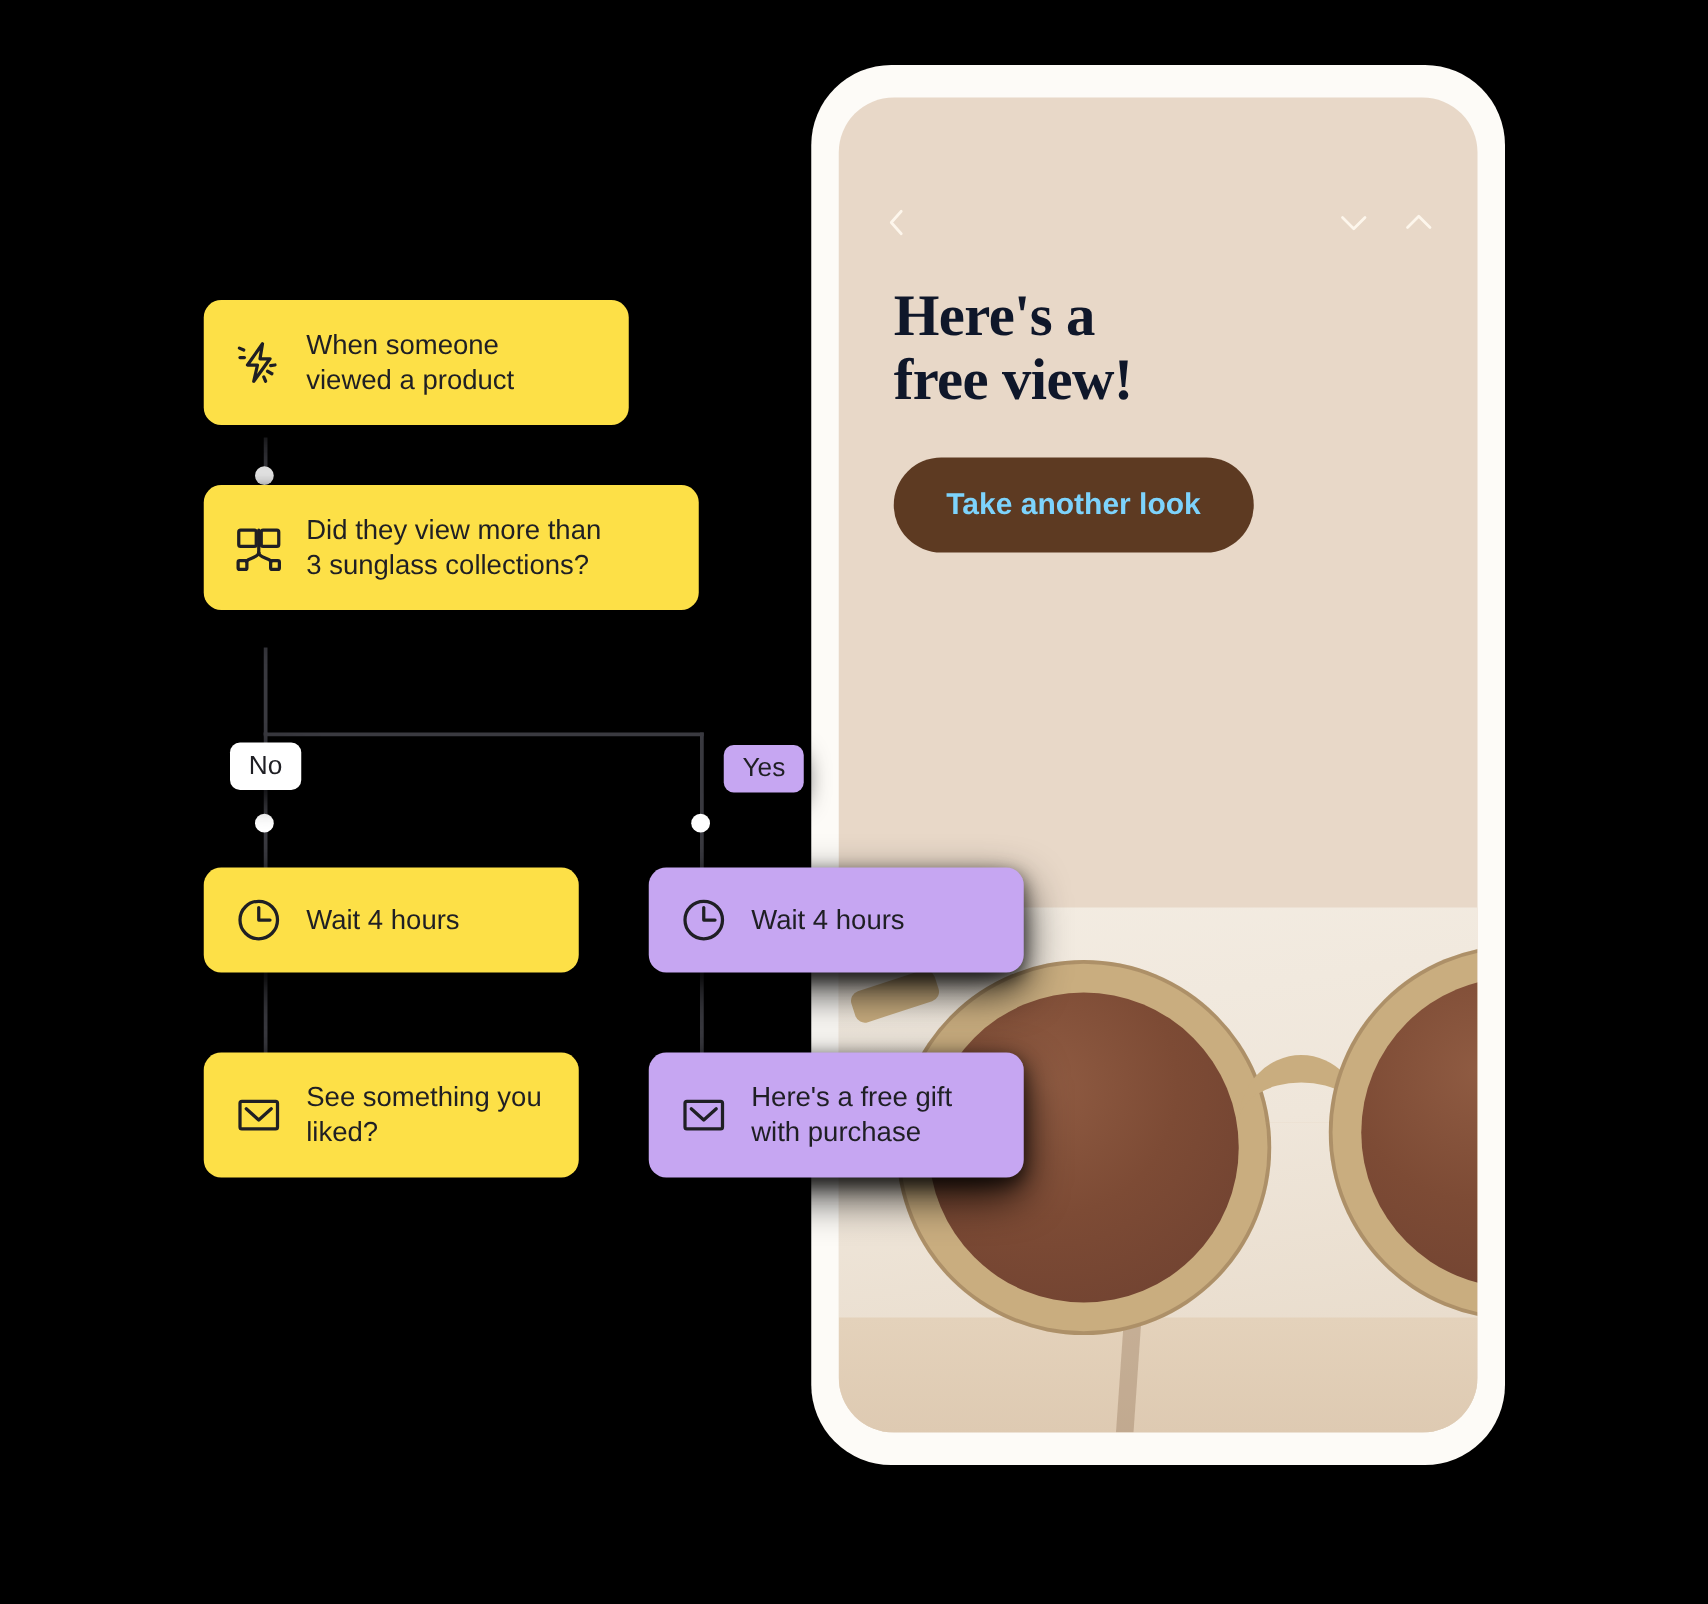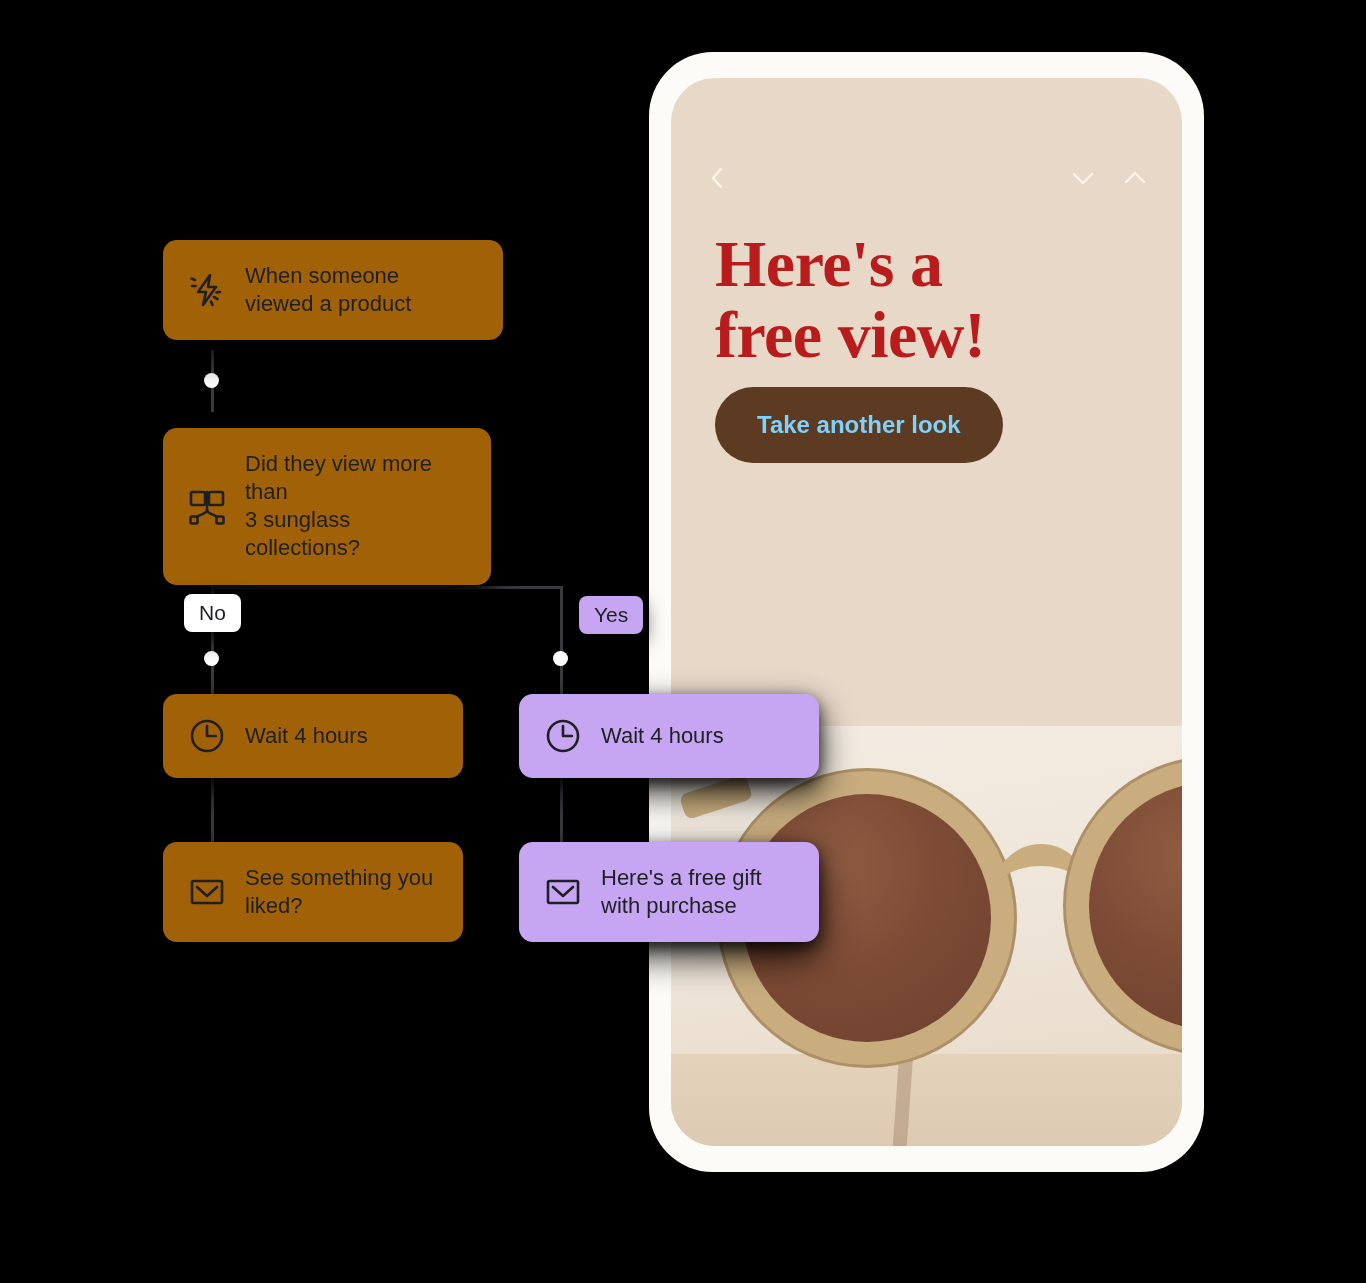--- a/index.html
+++ b/index.html
@@ -50,25 +50,25 @@
   }
   .topbar-right { margin-left: auto; display: flex; gap: 26px; align-items: center; }
   .chev { width: 26px; height: 26px; display: block; }
   .chev svg { display: block; width: 100%; height: 100%; }
 
   .phone-content { position: absolute; top: 150px; left: 0; right: 0; padding: 0 44px; }
 
   .headline {
     font-family: "Liberation Serif", serif;
     font-weight: 700;
-    font-size: 66px;
+    font-size: 47px;
     line-height: 1.08;
-    color: #b91c1c;
+    color: #0f172a;
     letter-spacing: -0.5px;
-    margin-bottom: 16px;
+    margin-bottom: 36px;
   }
 
   .subcopy {
     font-family: "Liberation Sans", sans-serif;
     font-weight: 700;
     font-size: 23.5px;
     line-height: 1.32;
     color: #5e3a22;
     max-width: 380px;
     margin-bottom: 34px;
@@ -155,21 +155,21 @@
     border-radius: 50%;
     background: #ffffff;
     z-index: 3;
   }
 
   .card {
     position: absolute;
     display: flex;
     align-items: center;
     gap: 18px;
-    background: #a16207;
+    background: #fde047;
     border-radius: 14px;
     padding: 22px 24px;
     box-shadow: 0 14px 34px rgba(0,0,0,0.85), 0 5px 14px rgba(0,0,0,0.6);
     z-index: 5;
   }
   .card.purple { background: #c6a6f2; }
 
   .card-icon { flex: 0 0 auto; width: 40px; height: 40px; color: #1f1f24; }
   .card-icon svg { display: block; width: 100%; height: 100%; }
 
@@ -231,21 +231,21 @@
           <path d="M24 31.5 L25.5 35"></path>
           <path d="M29.5 22.5 L33 22"></path>
         </svg>
       </span>
       <span class="card-text">
         <span class="l1">When someone</span>
         <span class="l2 b">viewed a product</span>
       </span>
     </div>
 
-    <div class="card" style="left:163px; top:428px; width:328px;">
+    <div class="card" style="left:163px; top:388px; width:396px;">
       <span class="card-icon">
         <svg viewBox="0 0 40 40" fill="none" stroke="currentColor" stroke-width="2.6" stroke-linecap="round" stroke-linejoin="round">
           <rect x="4" y="6" width="14" height="13" rx="1.5"></rect>
           <rect x="22" y="6" width="14" height="13" rx="1.5"></rect>
           <path d="M20 6 L20 24"></path>
           <path d="M20 24 C20 28, 13 28, 10 31"></path>
           <path d="M20 24 C20 28, 27 28, 30 31"></path>
           <rect x="3.5" y="30.5" width="7" height="7" rx="1.2"></rect>
           <rect x="29.5" y="30.5" width="7" height="7" rx="1.2"></rect>
         </svg>

